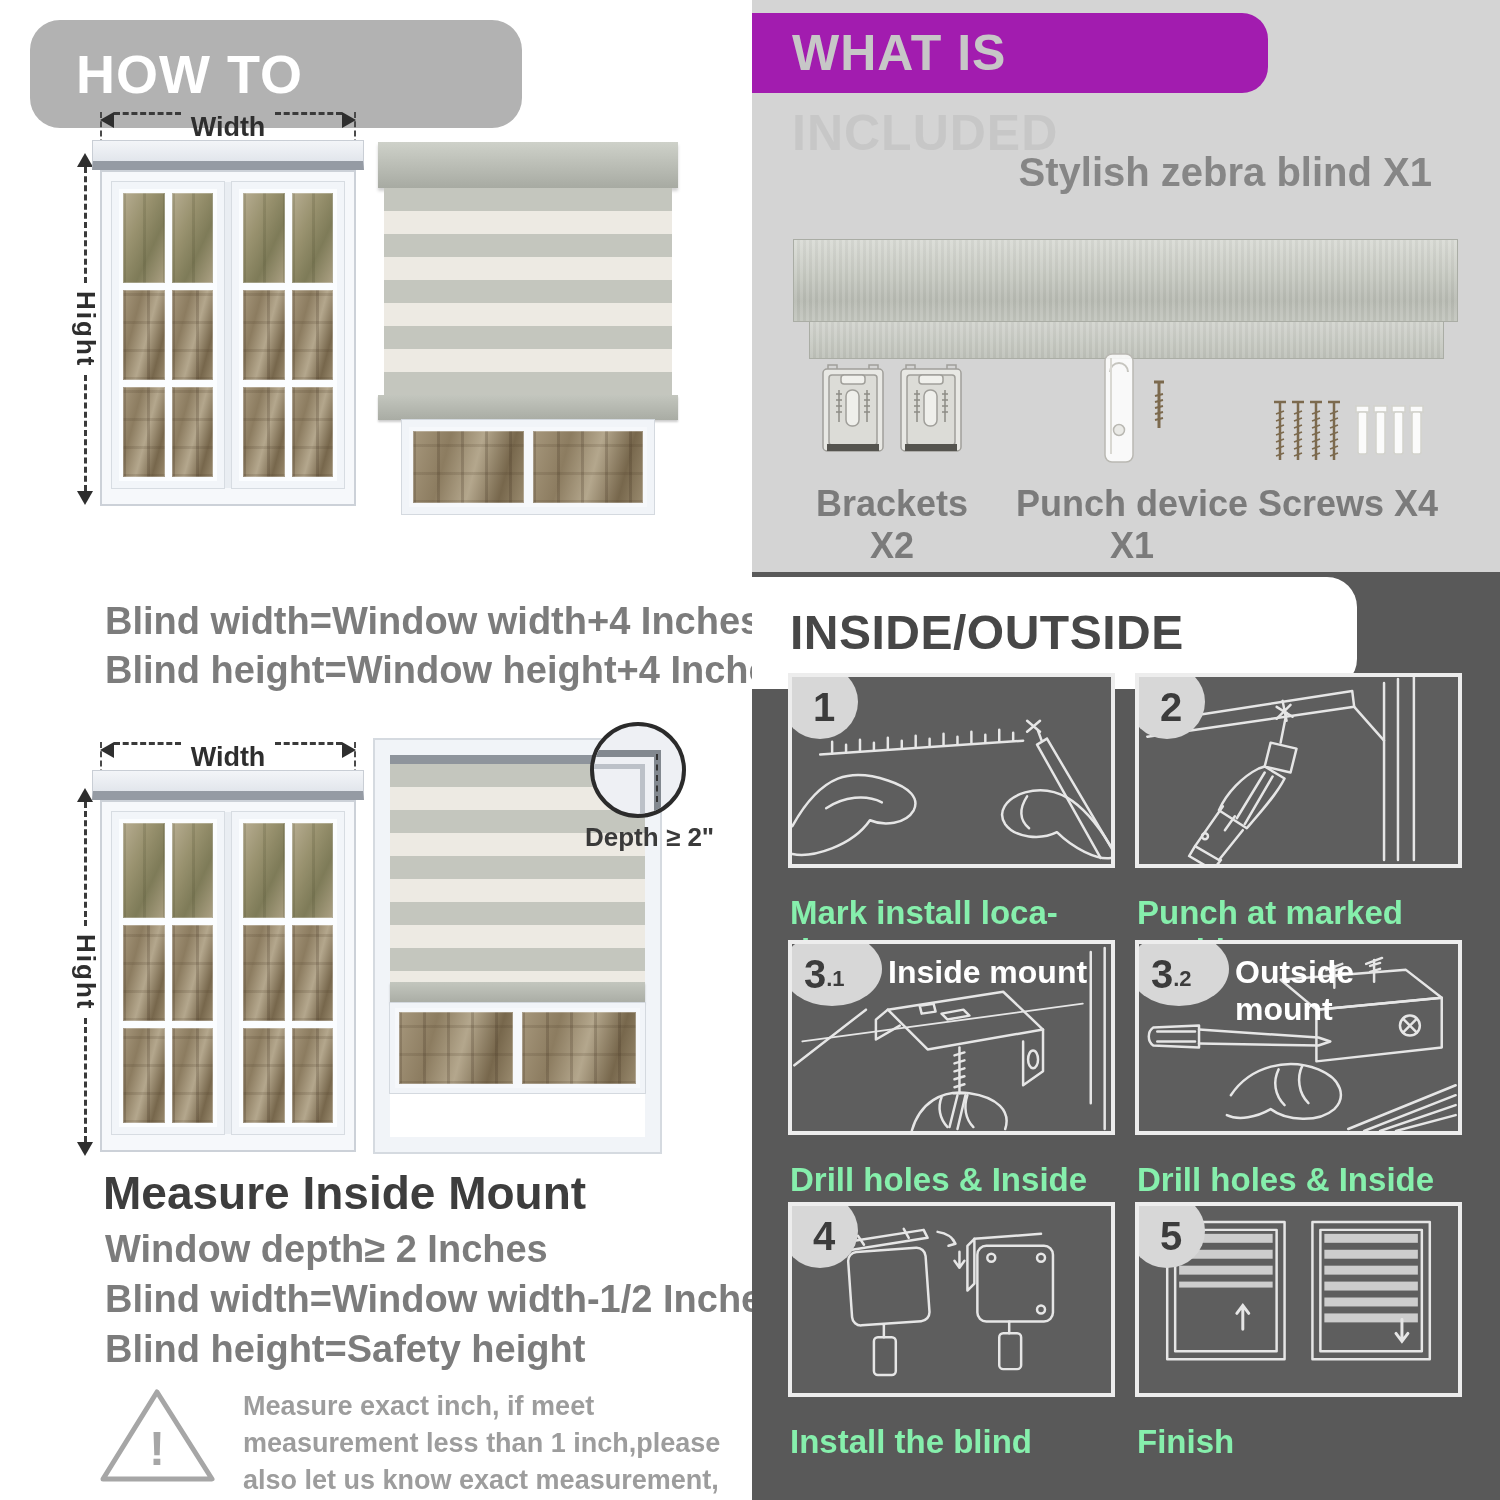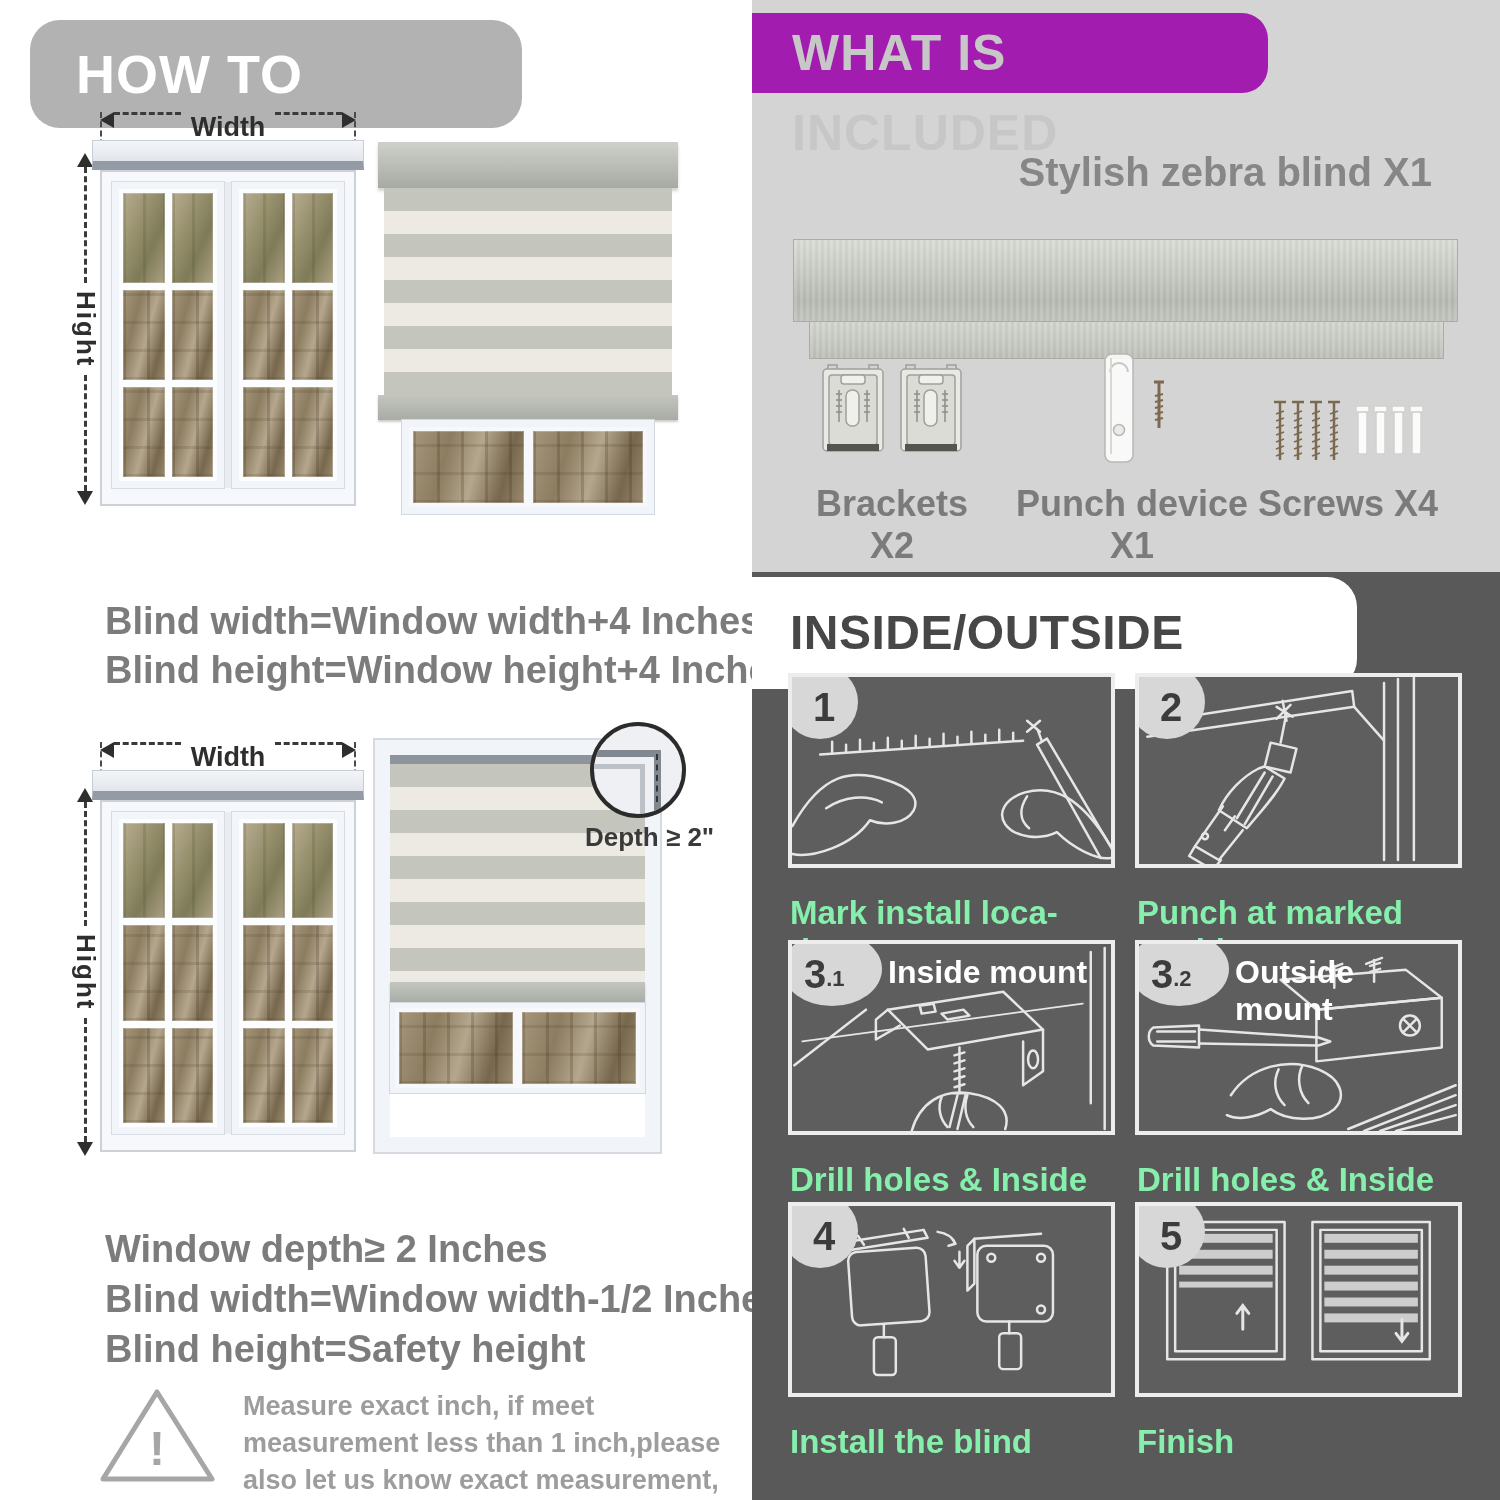--- a/index.html
+++ b/index.html
@@ -218,20 +218,21 @@
     </div>
   </div>
 
   <div class="abs mag" style="left:590px;top:722px;">
     <div class="l1"></div>
     <div class="l2"></div>
     <div class="dv"></div>
   </div>
   <div class="abs depth-lbl" style="left:585px;top:822px;">Depth ≥ 2"</div>
 
+  <div class="abs h-title" style="left:103px;top:1166px;">Measure Inside Mount</div>
   <div class="abs h-line" style="left:105px;top:1228px;">Window depth≥ 2 Inches</div>
   <div class="abs h-line" style="left:105px;top:1278px;">Blind width=Window width-1/2 Inches</div>
   <div class="abs h-line" style="left:105px;top:1328px;">Blind height=Safety height</div>
 
   <svg class="abs" style="left:95px;top:1385px;" width="125" height="102" viewBox="0 0 125 102">
     <path d="M62 7 L117 94 L8 94 Z" fill="none" stroke="#a6a6a6" stroke-width="5" stroke-linejoin="round"></path>
     <text x="62" y="80" font-size="48" font-weight="bold" fill="#a6a6a6" text-anchor="middle">!</text>
   </svg>
   <div class="abs warn-text" style="left:243px;top:1388px;width:480px;">Measure exact inch, if meet measurement less than 1 inch,please also let us know exact measurement, please do not leave it</div>
 

